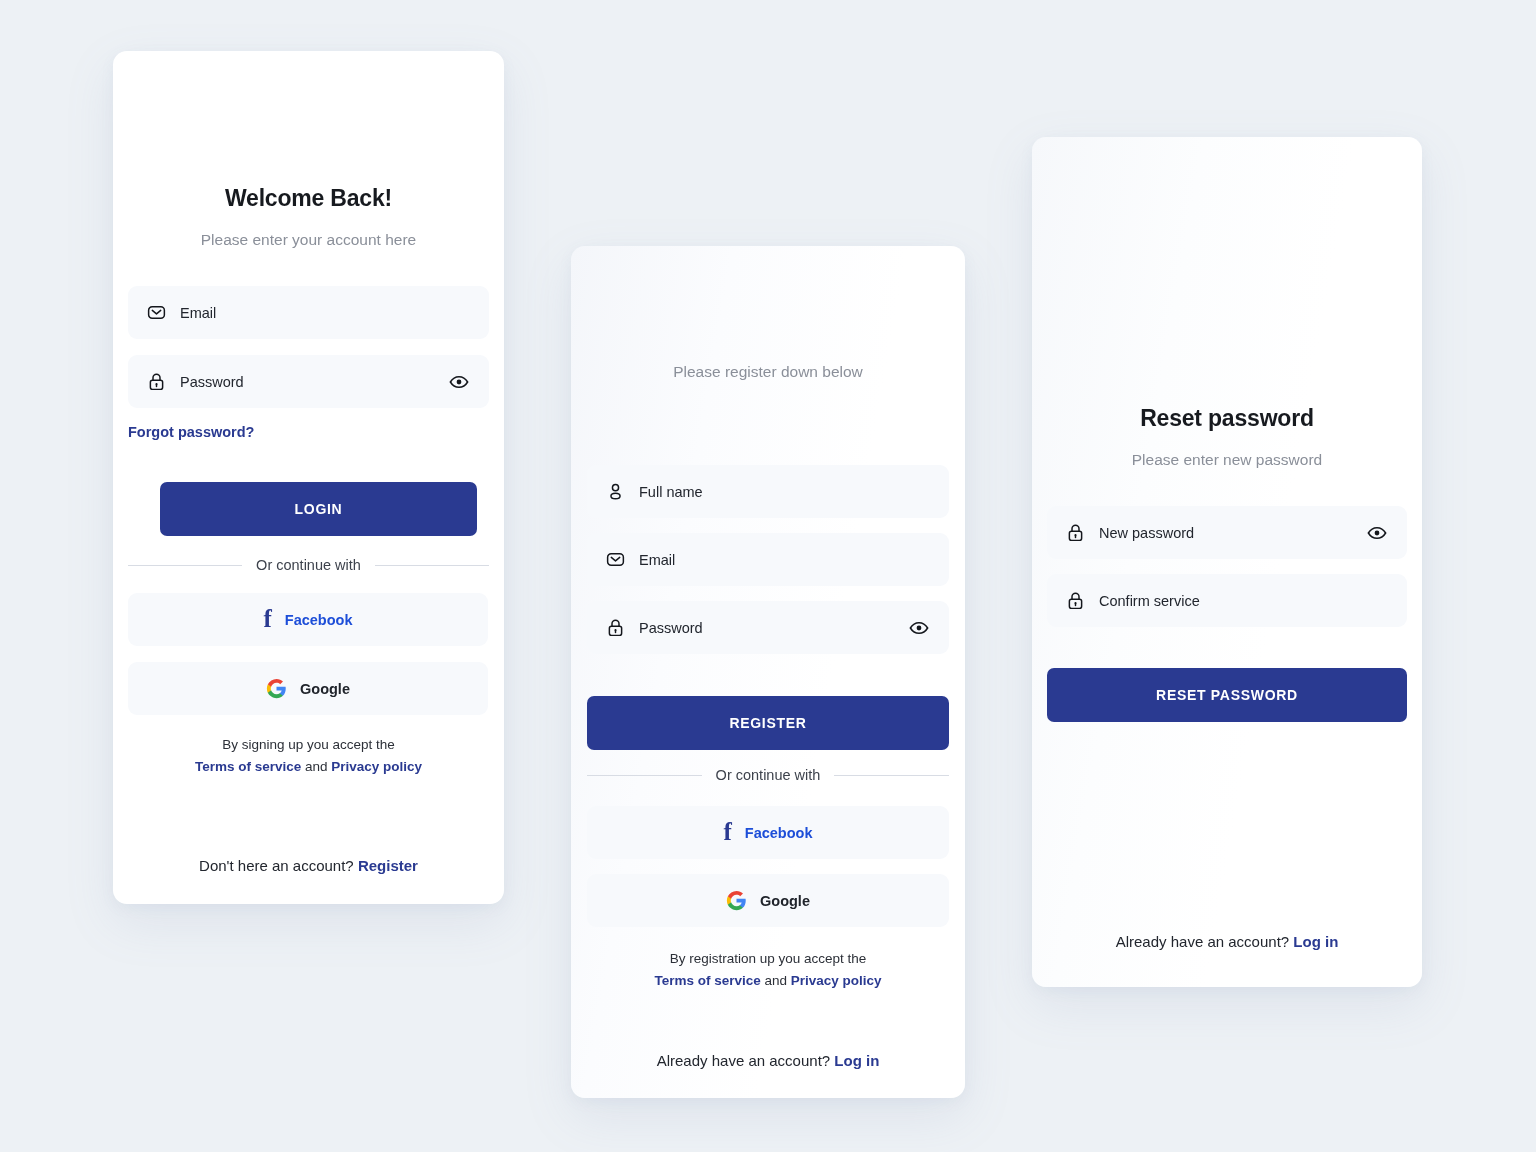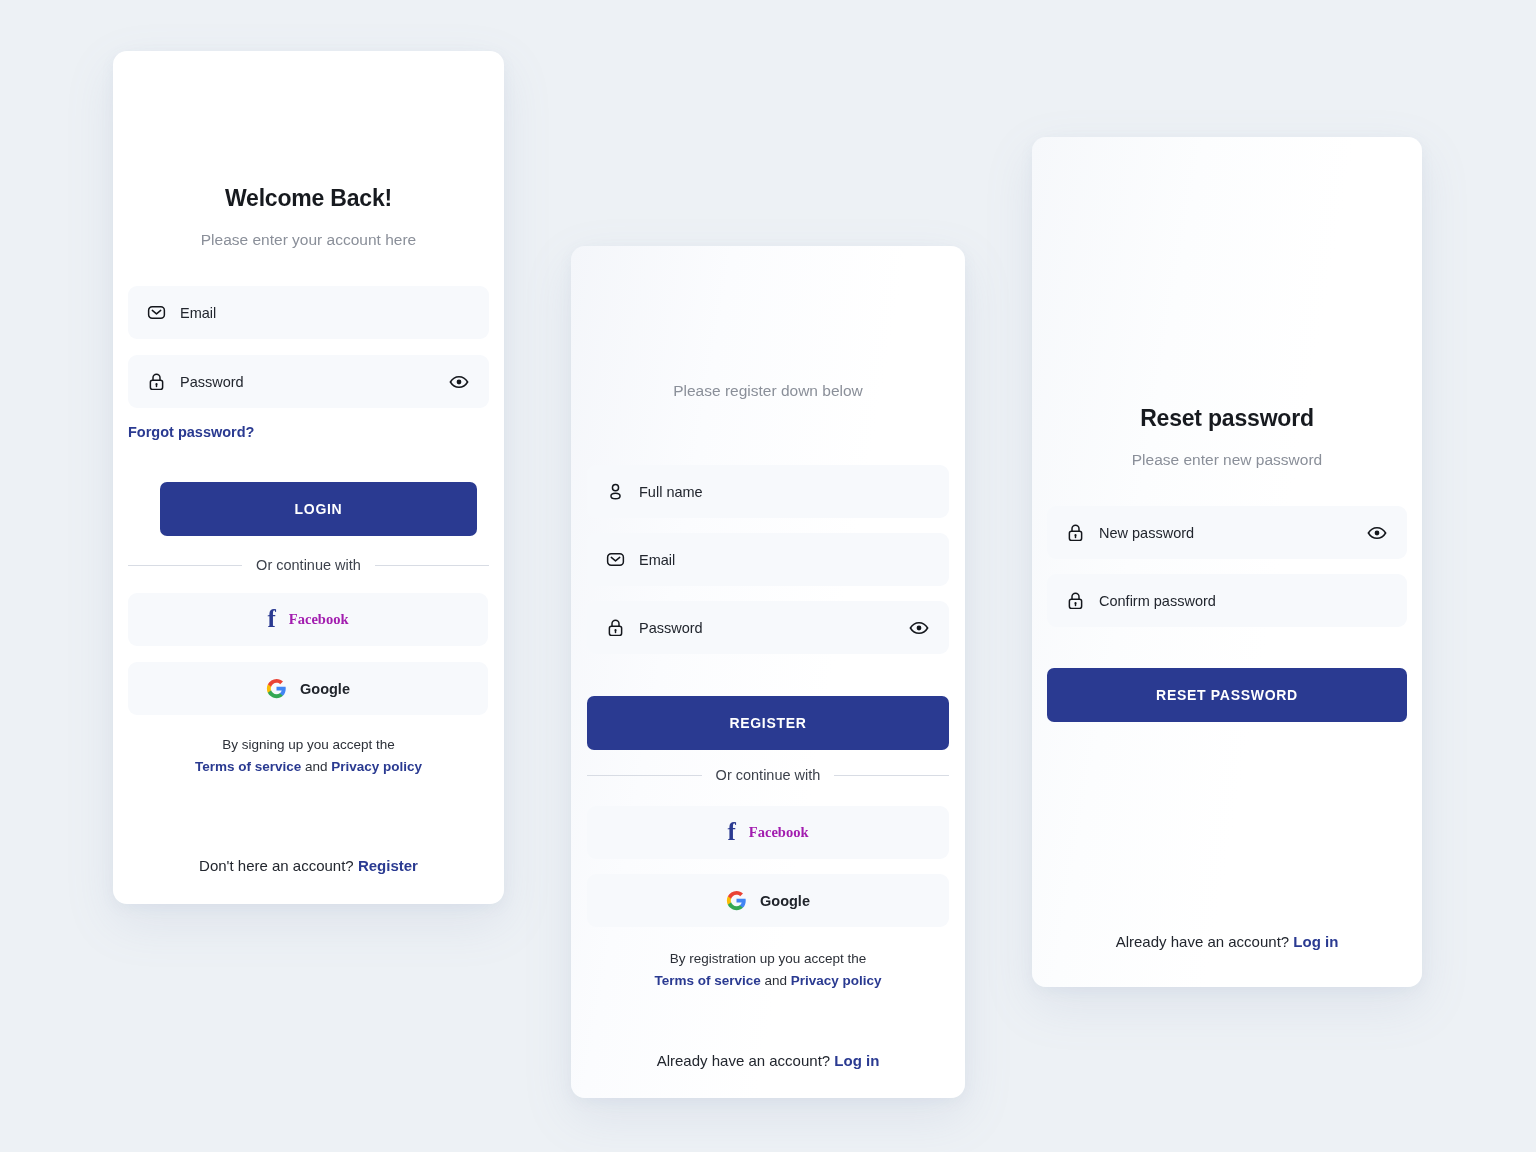--- a/index.html
+++ b/index.html
@@ -177,21 +177,21 @@
     border-radius: 9px;
     cursor: pointer;
     font-family: "Liberation Sans", sans-serif;
   }
 
   .social-label {
     font-size: 14.5px;
     font-weight: bold;
   }
 
-  .social-label.fb { color: #a21caf; font-family: Liberation Serif, serif; }
+  .social-label.fb { color: #1d4ed8; }
   .social-label.gg { color: #20242b; }
 
   
   .terms {
     text-align: center;
     font-size: 13.5px;
     color: #2c3038;
     line-height: 1.6;
   }
 
@@ -220,21 +220,21 @@
   .login-forgot { position: absolute; left: 15px; right: 15px; top: 373px; }
   .login-cta { position: absolute; left: 15px; right: 27px; top: 431px; padding-left: 32px; }
   .login-divider { position: absolute; left: 15px; right: 15px; top: 506px; }
   .login-social { position: absolute; left: 15px; right: 16px; top: 542px; }
   .login-social .social-btn + .social-btn { margin-top: 16px; }
   .login-terms { position: absolute; left: 16px; right: 16px; top: 683px; }
   .login-footer { position: absolute; left: 16px; right: 16px; top: 806px; }
 
   
   .reg-head { position: absolute; left: 16px; right: 16px; top: 117px; }
-  .reg-head .subheading { margin-top: 19px; }
+  .reg-head .subheading { }
   .reg-fields { position: absolute; left: 16px; right: 16px; top: 219px; }
   .reg-fields .field + .field { margin-top: 15px; }
   .reg-cta { position: absolute; left: 16px; right: 16px; top: 450px; }
   .reg-divider { position: absolute; left: 16px; right: 16px; top: 521px; }
   .reg-social { position: absolute; left: 16px; right: 16px; top: 560px; }
   .reg-social .social-btn + .social-btn { margin-top: 15px; }
   .reg-terms { position: absolute; left: 16px; right: 16px; top: 702px; }
   .reg-footer { position: absolute; left: 16px; right: 16px; top: 806px; }
 
   
@@ -459,21 +459,21 @@
 
         <div class="field">
           <span class="field-icon">
             <svg width="21" height="21" viewBox="0 0 24 24" fill="none" stroke="#14171c" stroke-width="1.7">
               <rect x="5" y="10.5" width="14" height="10.5" rx="2.4"></rect>
               <path d="M8 10.5 V7.8 a4 4 0 0 1 8 0 V10.5"></path>
               <circle cx="12" cy="15" r="1.25" fill="#14171c" stroke="none"></circle>
               <path d="M12 16 V17.6" stroke-linecap="round"></path>
             </svg>
           </span>
-          <span class="field-label">Confirm password</span>
+          <span class="field-label">Confirm service</span>
         </div>
 
       </div>
 
       <div class="rst-cta">
         <button class="btn-primary">RESET PASSWORD</button>
       </div>
 
       <div class="rst-footer footer-note">
         <span>Already have an account?</span>

